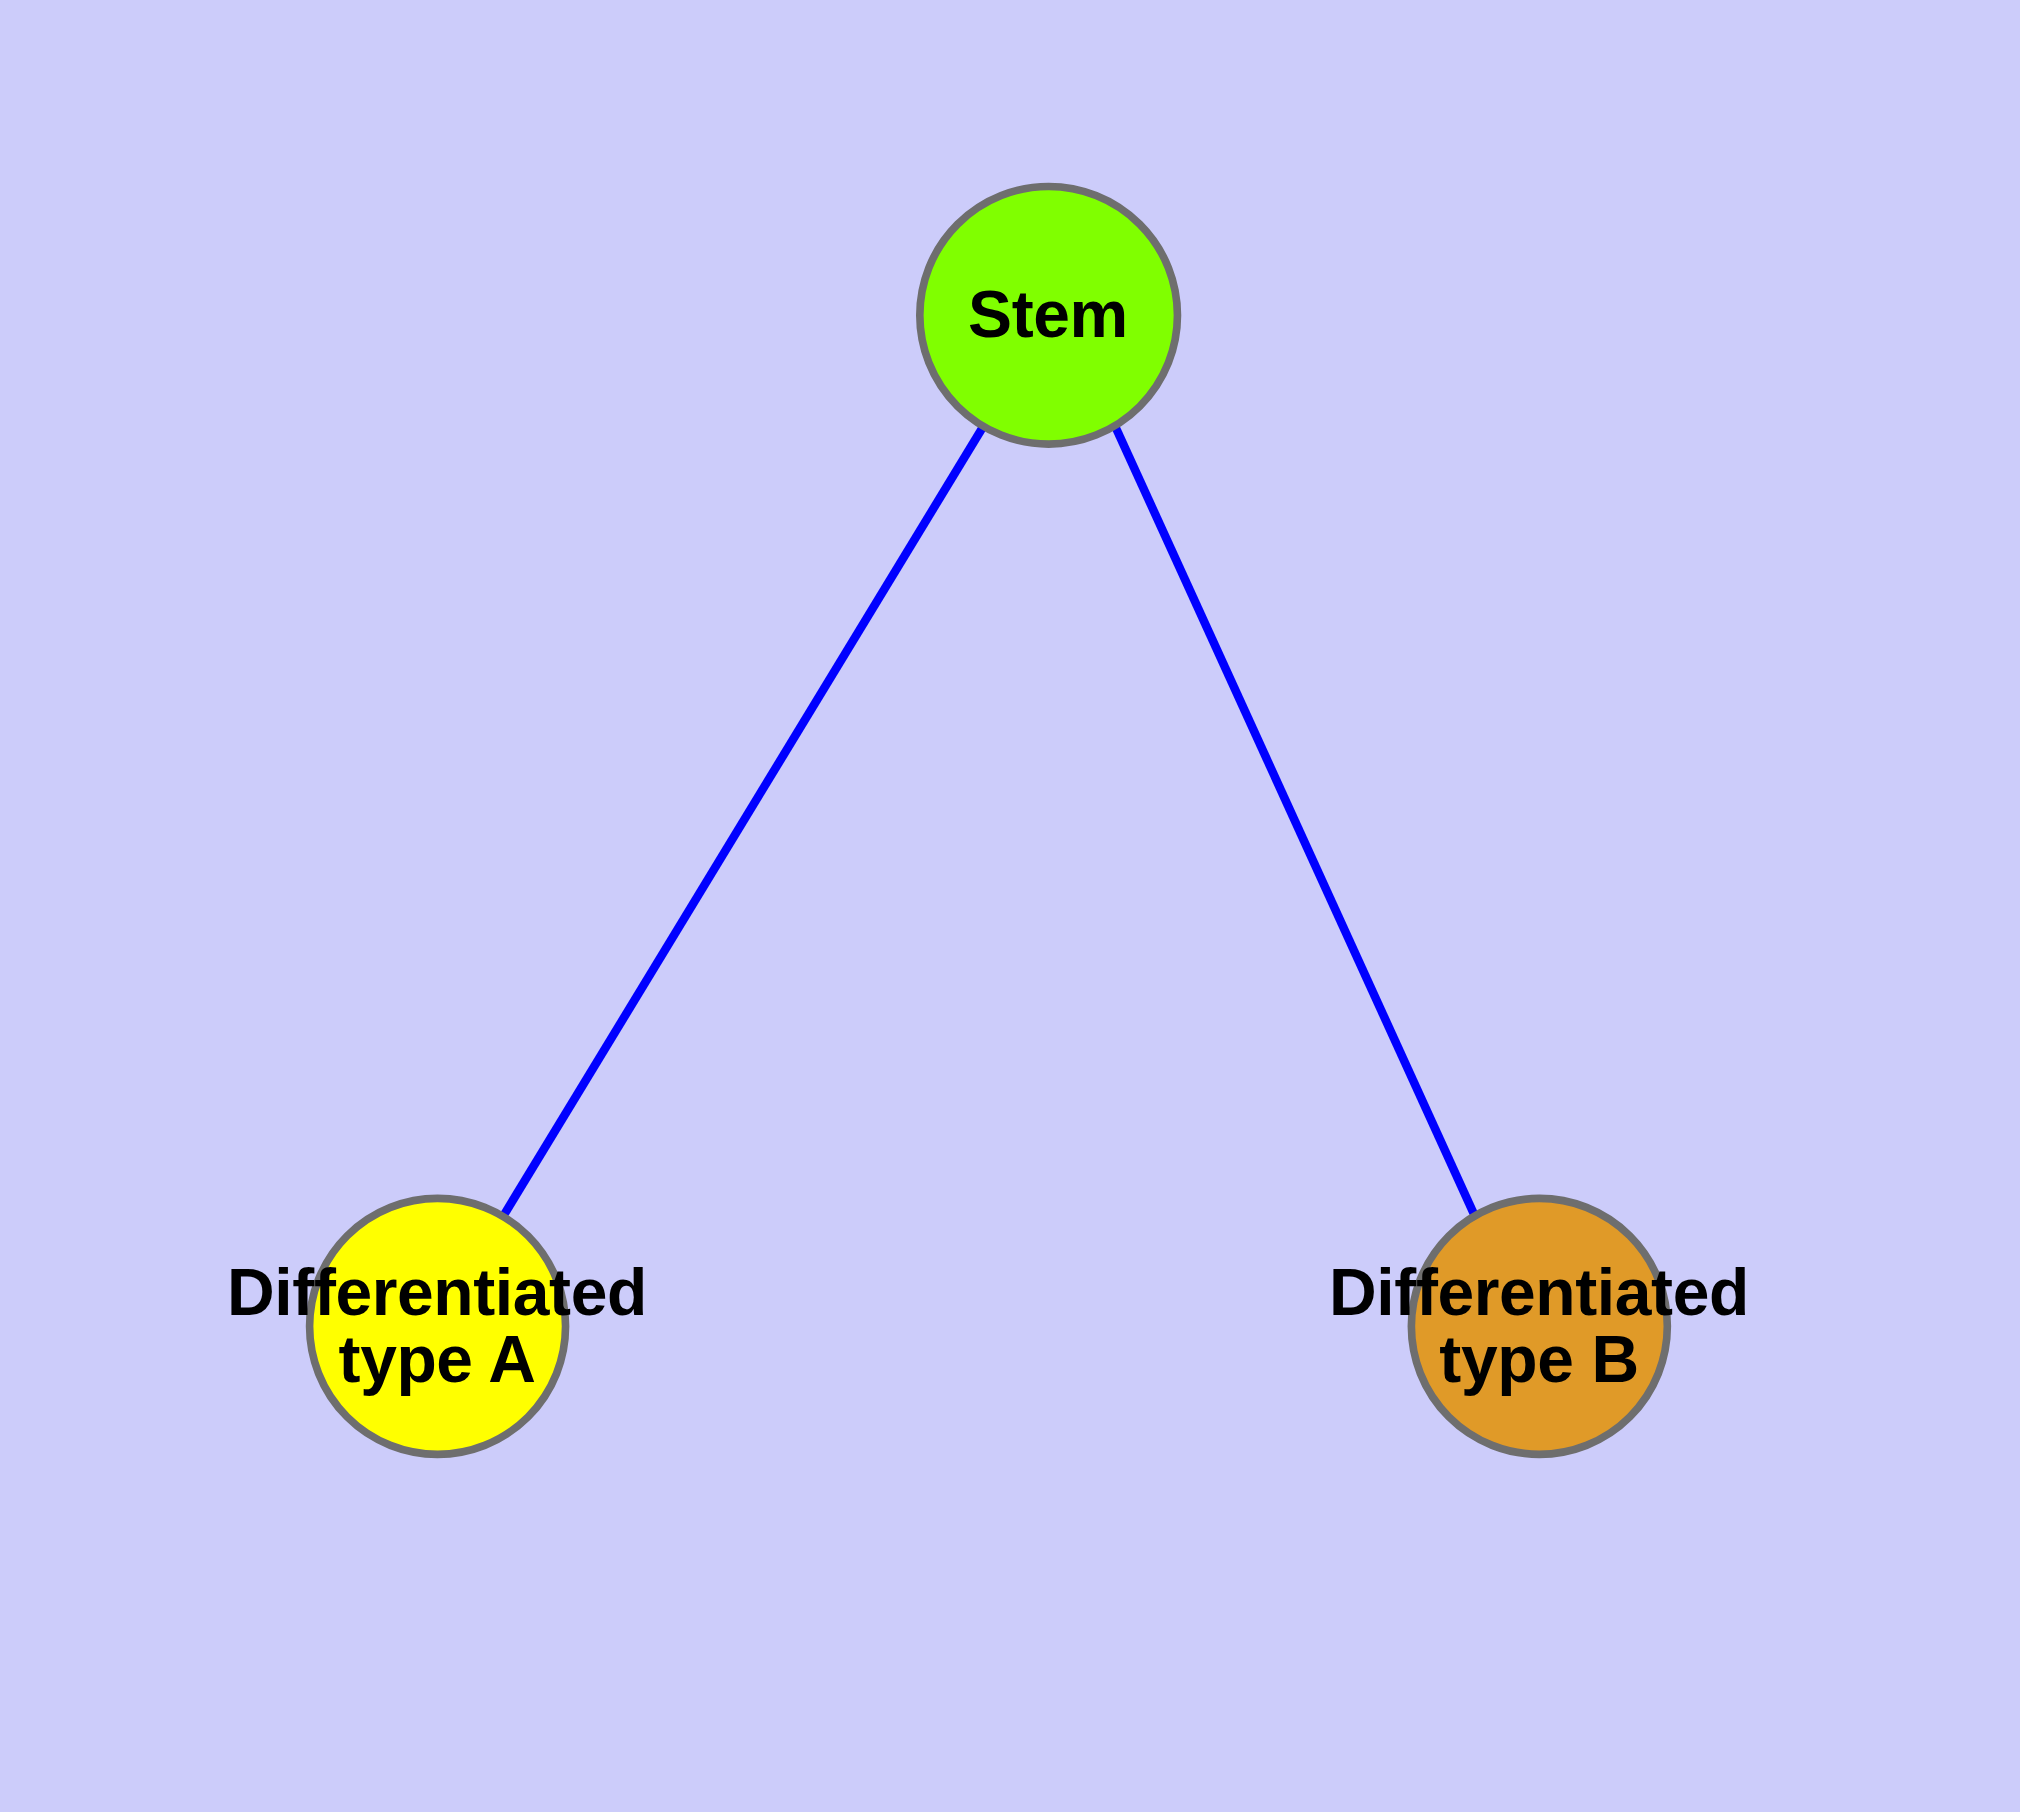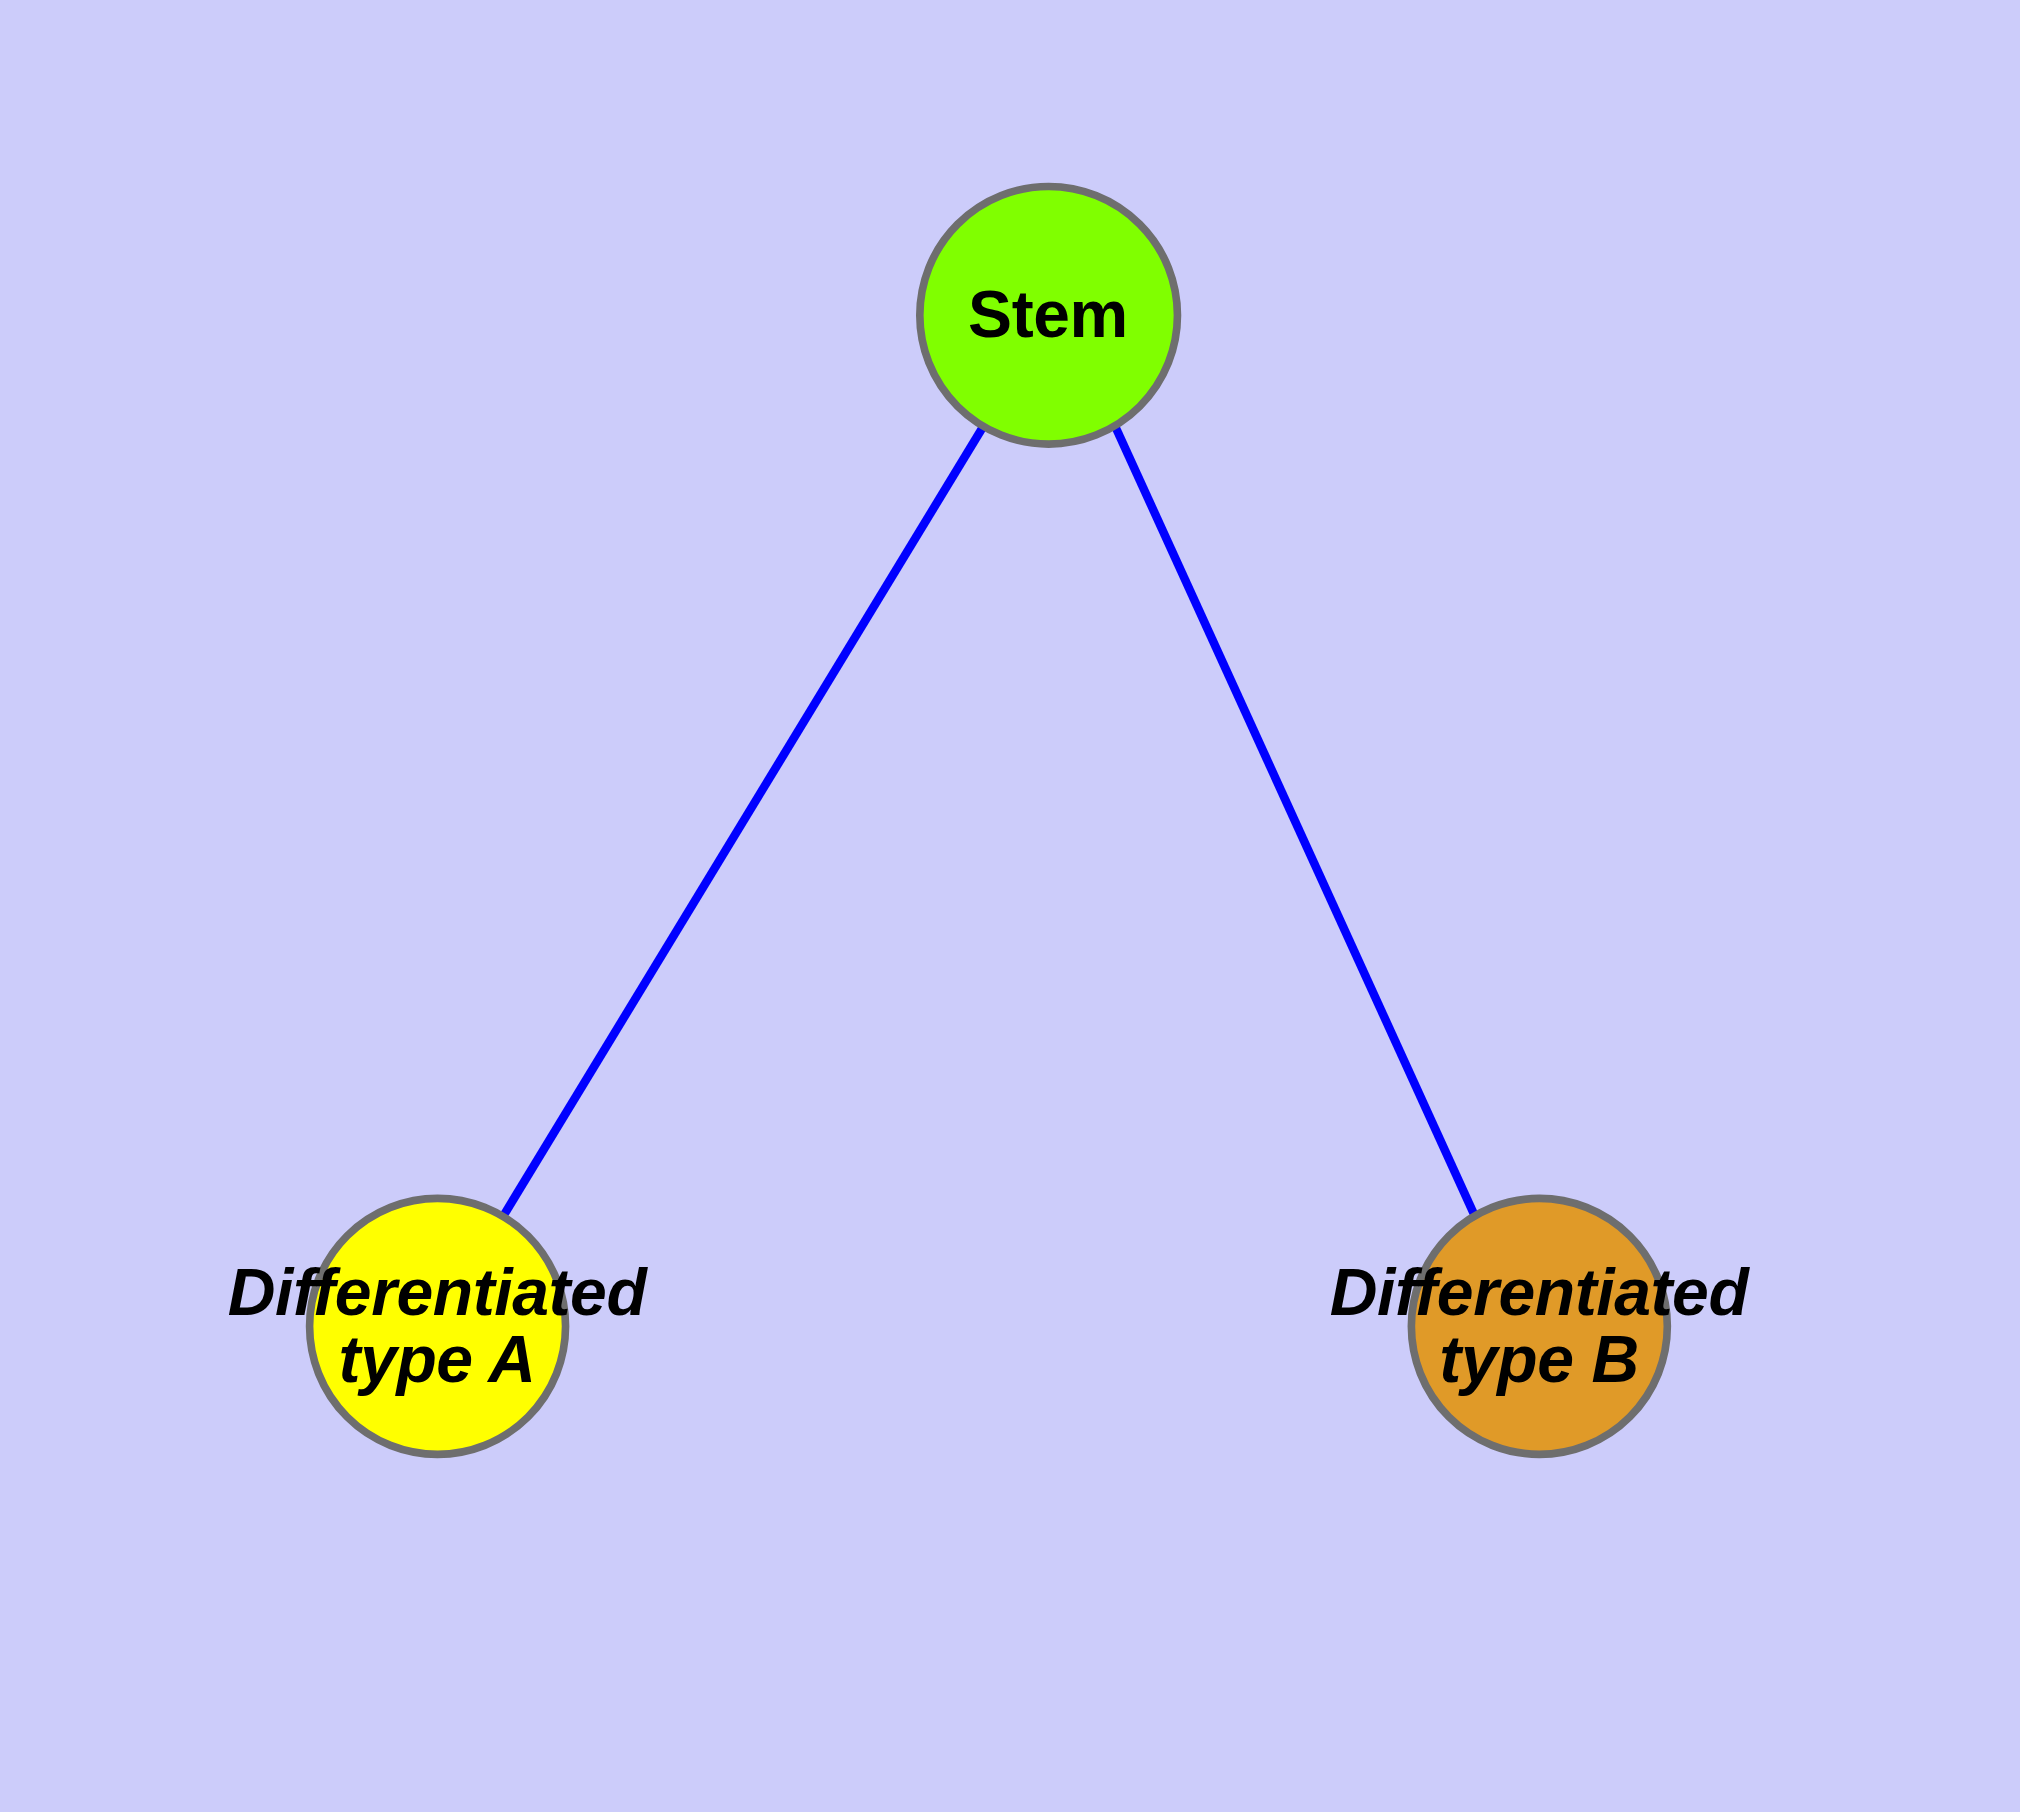--- a/index.html
+++ b/index.html
@@ -33,21 +33,21 @@
     text-align: center;
     color: #000000;
     font-weight: bold;
     line-height: 1.02;
     white-space: pre;
     transform: translate(-50%, -50%);
     pointer-events: none;
     letter-spacing: -0.4px;
   }
   .label-stem   { font-size: 66px; }
-  .label-diff   { font-size: 66px; font-style: italic; }
+  .label-diff   { font-size: 66px; }
 </style>
 </head>
 <body>
 
 <div id="stage" style="width: 2021px; height: 1812px;">
 
   <div id="canvas-bg" style="background: rgb(204, 204, 250);"></div>
 
   <svg id="graph-svg" viewBox="0 0 2384 2138" style="width: 2021px; height: 1812px;">
     <g>

